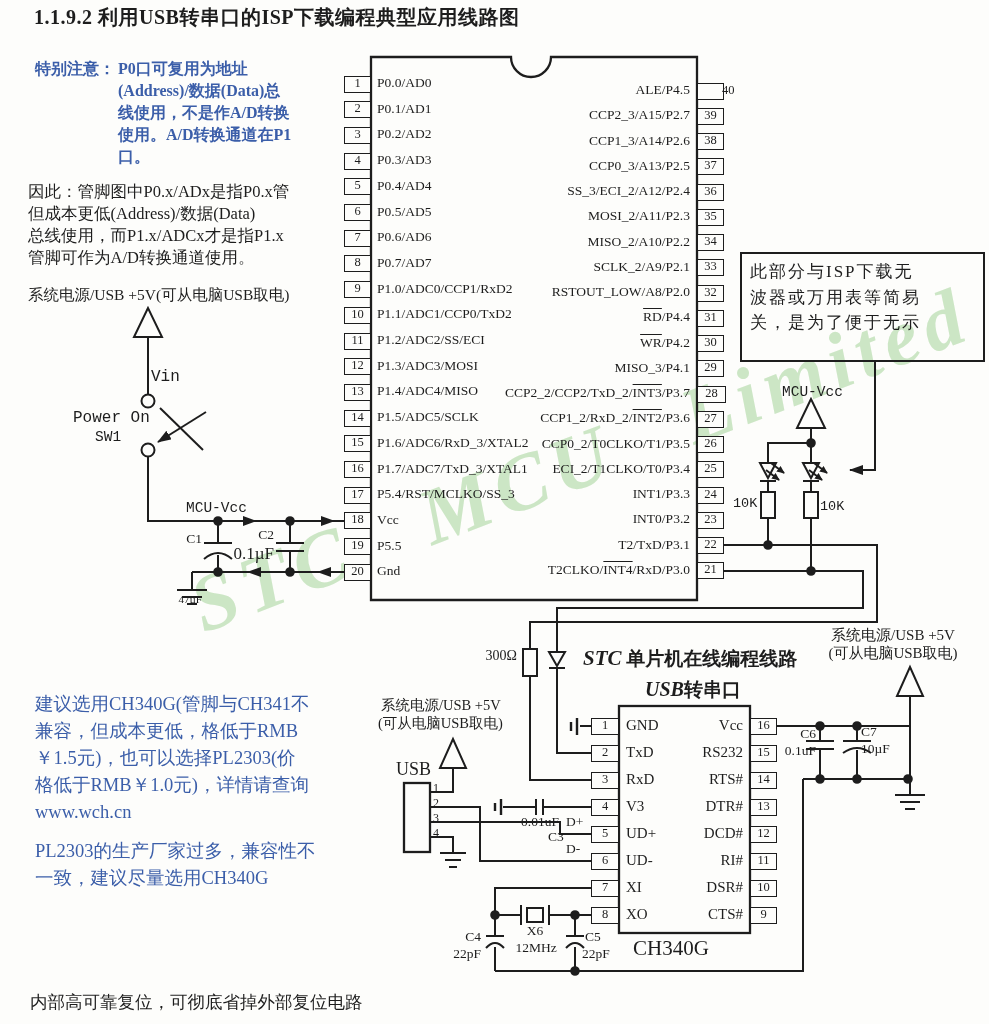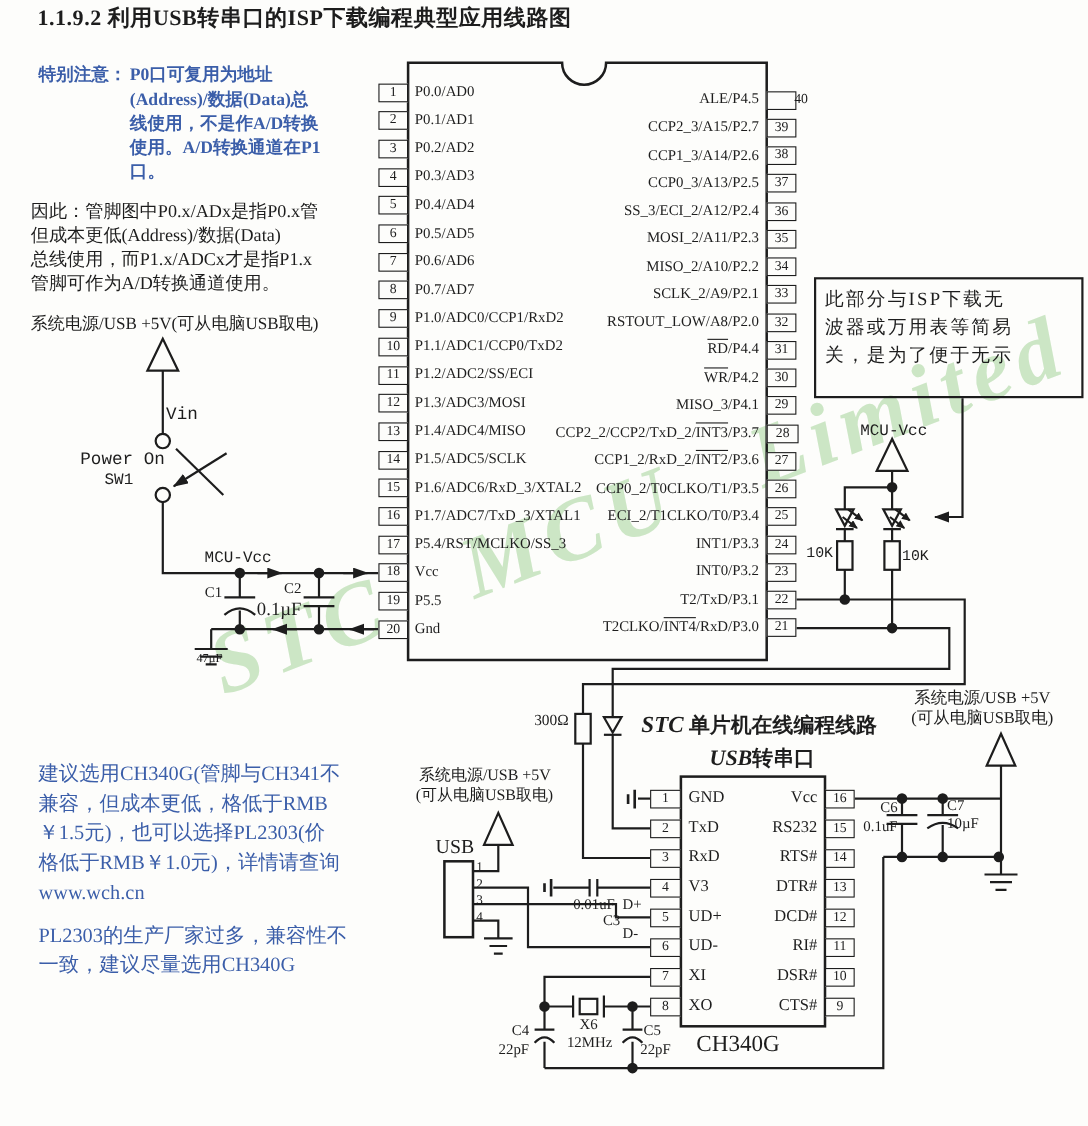--- a/index.html
+++ b/index.html
@@ -257,20 +257,21 @@
     <div class="lbl bignote blue" style="left:35px;top:718px;">兼容，但成本更低，格低于RMB</div>
     <div class="lbl bignote blue" style="left:35px;top:745px;">￥1.5元)，也可以选择PL2303(价</div>
     <div class="lbl bignote blue" style="left:35px;top:772px;">格低于RMB￥1.0元)，详情请查询</div>
     <div class="lbl bignote blue" style="left:35px;top:799px;text-align:center;">www.wch.cn</div>
   </div>
   <div>
     <div class="lbl bignote blue" style="left:35px;top:838px;">PL2303的生产厂家过多，兼容性不</div>
     <div class="lbl bignote blue" style="left:35px;top:865px;">一致，建议尽量选用CH340G</div>
   </div>
 
+  <div class="lbl" style="left:30px;top:992px;font-size:17.5px;">内部高可靠复位，可彻底省掉外部复位电路</div>
 
   <div id="pins">
       <div class="pinbox" style="left: 344px; top: 75.5px; width: 27px;">1</div>
       <div class="pinname" style="top: 75px; left: 377px;">P0.0/AD0</div>
       <div class="pinbox" style="left: 344px; top: 101.2px; width: 27px;">2</div>
       <div class="pinname" style="top: 100.7px; left: 377px;">P0.1/AD1</div>
       <div class="pinbox" style="left: 344px; top: 126.9px; width: 27px;">3</div>
       <div class="pinname" style="top: 126.4px; left: 377px;">P0.2/AD2</div>
       <div class="pinbox" style="left: 344px; top: 152.6px; width: 27px;">4</div>
       <div class="pinname" style="top: 152.1px; left: 377px;">P0.3/AD3</div>

